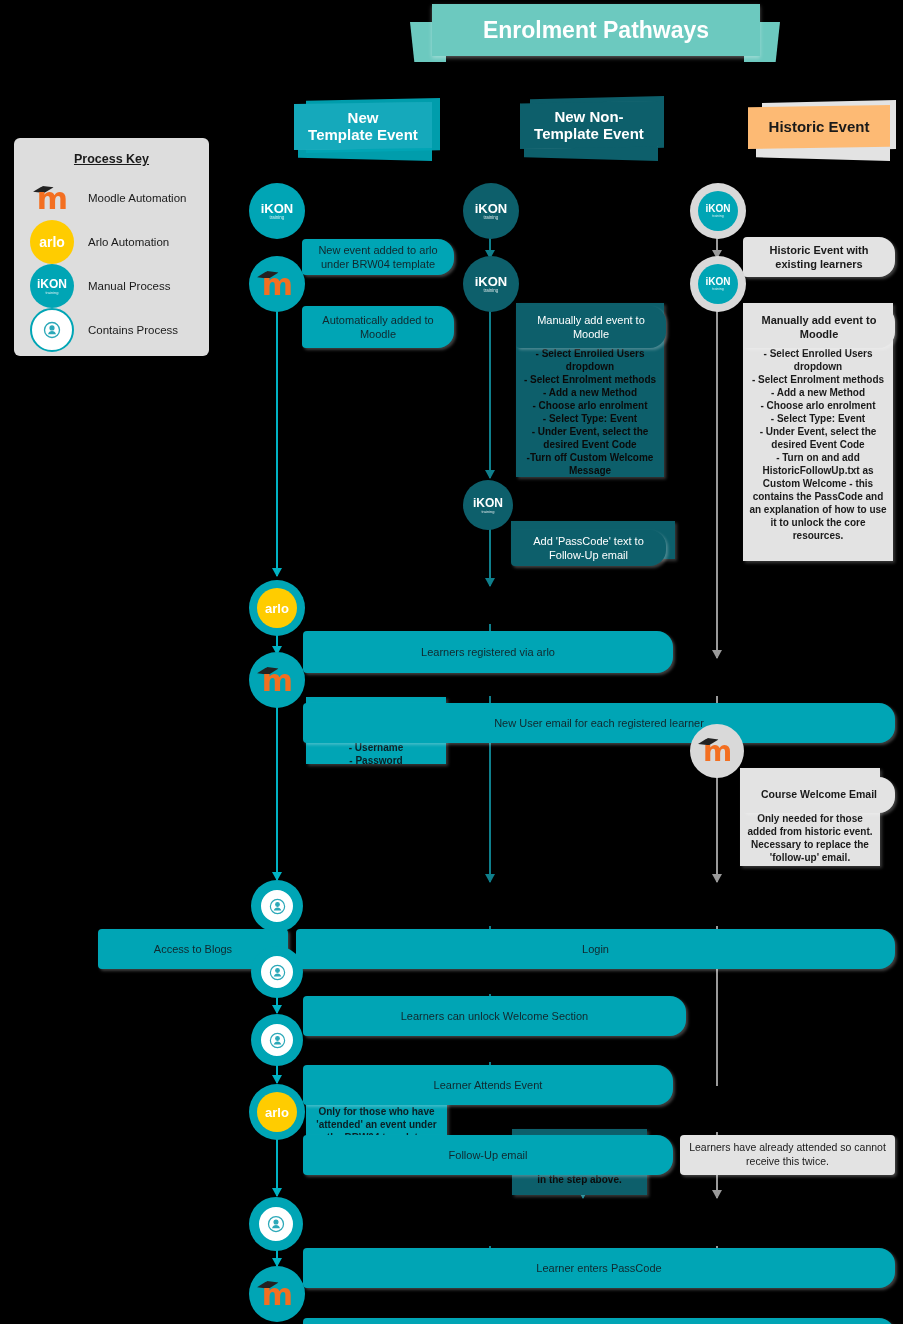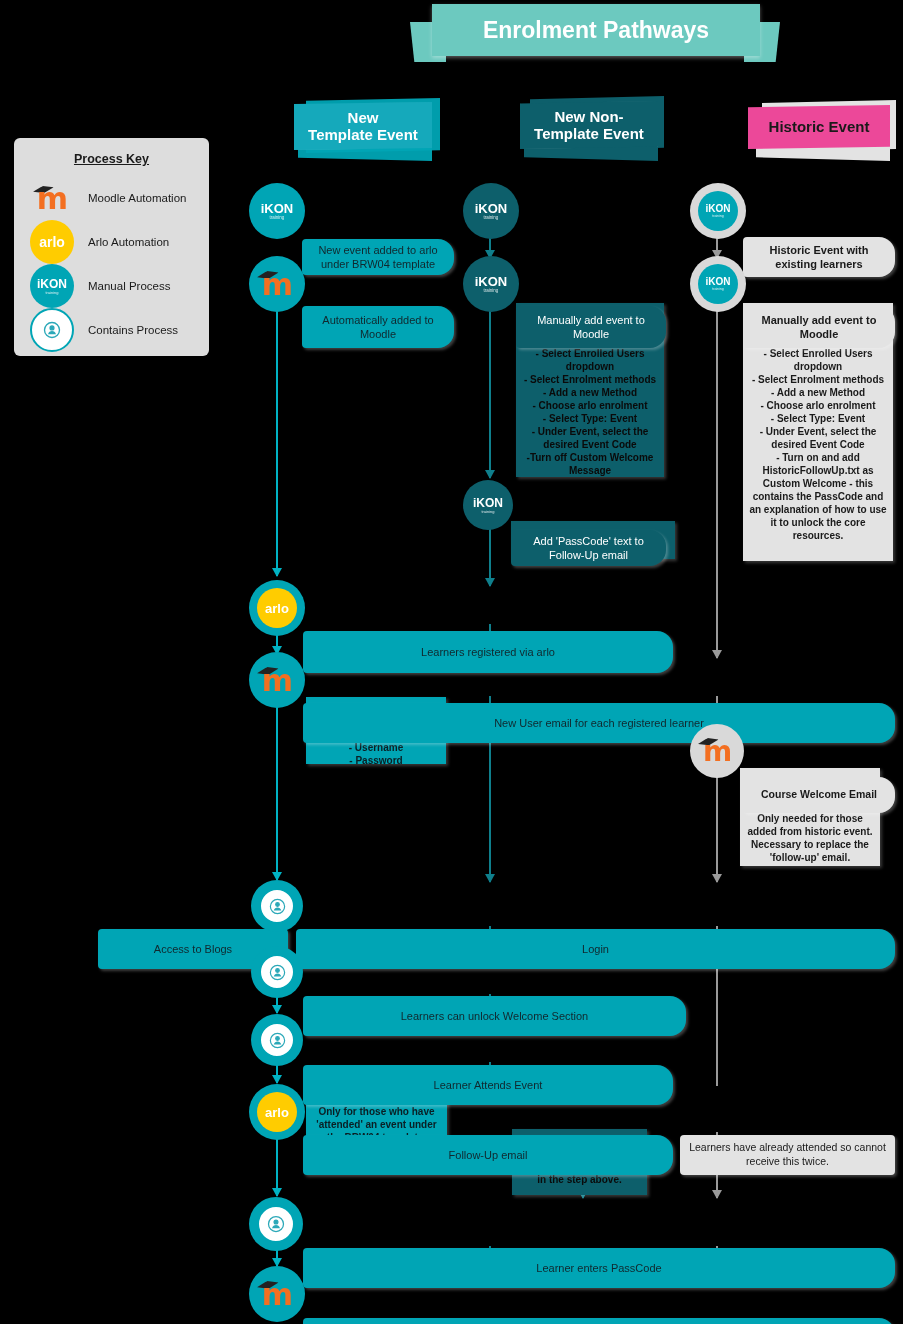--- a/index.html
+++ b/index.html
@@ -219,21 +219,21 @@
     <div class="abs" style="left:6px;top:10px;width:134px;height:55px;background:#0d5f6b;clip-path:polygon(0 0,100% 7%,100% 100%,0 93%);"></div>
     <div class="abs tab-shape" style="left:2px;top:5px;width:138px;height:48px;background:#0d5f6b;font-size:15px;clip-path:polygon(0 5%,100% 0,100% 95%,0 100%);">
       <span style="white-space:pre-line;">New Non-
 Template Event</span>
     </div>
   </div>
 
   <div class="abs" style="left:748px;top:100px;width:155px;height:60px;">
     <div class="abs" style="left:14px;top:0px;width:134px;height:52px;background:#e3e3e3;clip-path:polygon(0 6%,100% 0,100% 94%,0 100%);"></div>
     <div class="abs" style="left:8px;top:9px;width:134px;height:52px;background:#e3e3e3;clip-path:polygon(0 0,100% 7%,100% 100%,0 93%);"></div>
-    <div class="abs tab-shape" style="left:0px;top:5px;width:142px;height:44px;background:#ec4899;color:#1a1a1a;font-size:15px;clip-path:polygon(0 5%,100% 0,100% 95%,0 100%);">
+    <div class="abs tab-shape" style="left:0px;top:5px;width:142px;height:44px;background:#fdba74;color:#1a1a1a;font-size:15px;clip-path:polygon(0 5%,100% 0,100% 95%,0 100%);">
       <span style="white-space:pre-line;">Historic Event</span>
     </div>
   </div>
 
   <div class="abs conn bright" style="left:276px;top:304px;width:2px;height:272px;">
     <div class="line"></div>
       <div class="head"></div>
   </div>
 
   <div class="abs conn bright" style="left:276px;top:626px;width:2px;height:28px;">

